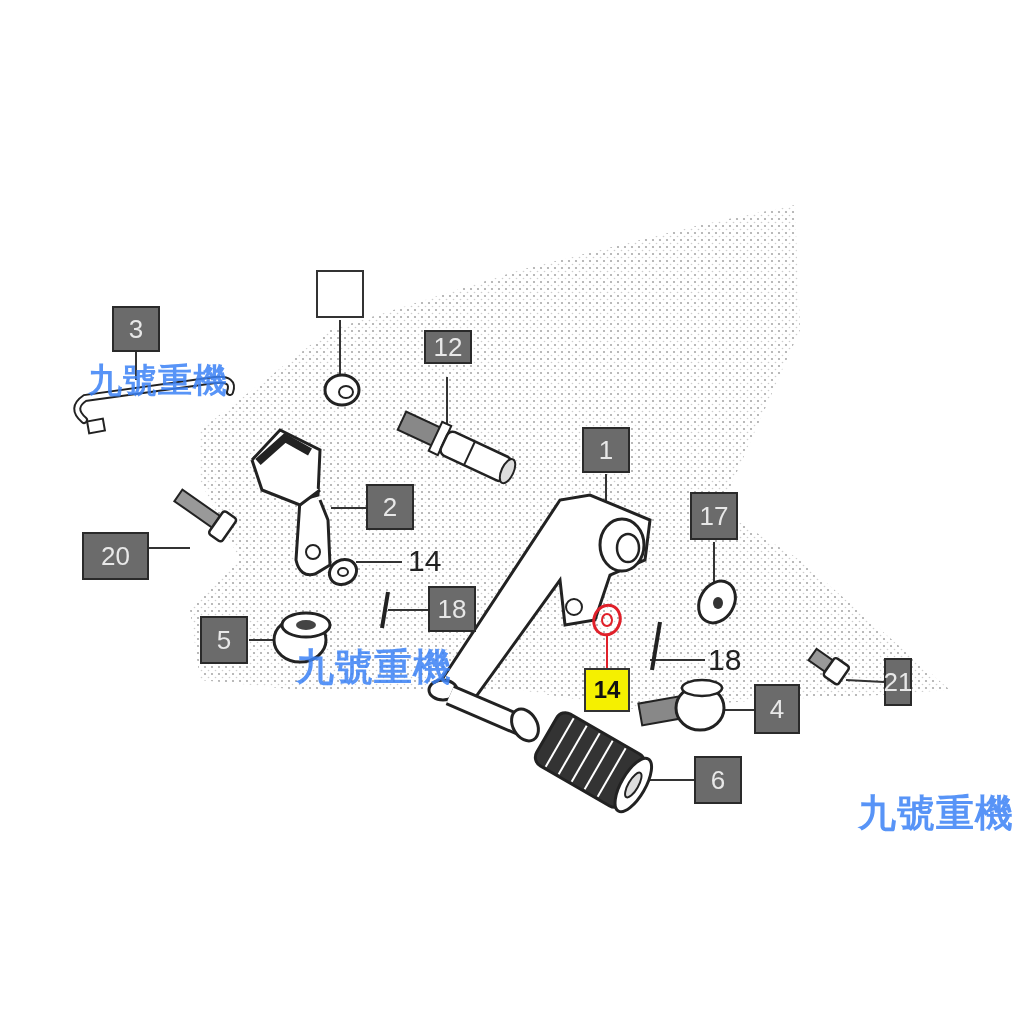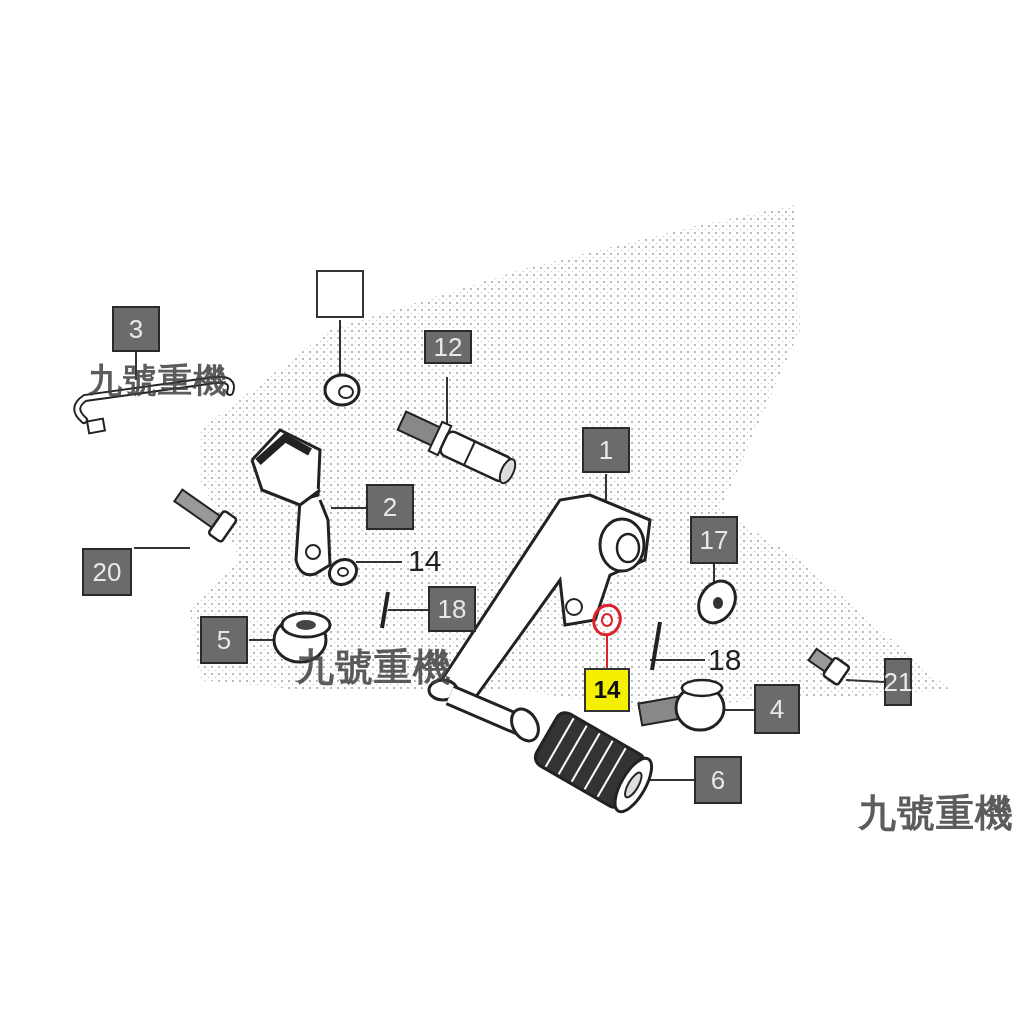--- a/index.html
+++ b/index.html
@@ -7,21 +7,21 @@
   .stage { position:absolute; left:0; top:0; width:1024px; height:1024px; }
   .label {
     position:absolute; box-sizing:border-box;
     background:#6b6b6b; border:2px solid #2a2a2a;
     color:#e8e8e8; font-size:26px; font-family:"Liberation Sans", sans-serif;
     display:flex; align-items:center; justify-content:center;
   }
   .label.empty { background:#ffffff; border:2px solid #333; }
   .label.hl { background:#f5f000; border:2px solid #333; color:#111; font-weight:bold; font-size:24px; }
   .plain-num { position:absolute; font-size:30px; color:#222; font-family:"Liberation Sans", sans-serif; }
-  .wm { position:absolute; color:#404040; font-size:38px; font-weight:bold; opacity:0.85; letter-spacing:1px; font-family:"DejaVu Sans", sans-serif; white-space:nowrap; }
+  .wm { position:absolute; color:#3b82f6; font-size:38px; font-weight:bold; opacity:0.85; letter-spacing:1px; font-family:"DejaVu Sans", sans-serif; white-space:nowrap; }
   svg.diagram { position:absolute; left:0; top:0; }
 </style>
 </head>
 <body>
 
 <div class="stage">
 
   <svg class="diagram" width="1024" height="1024" viewBox="0 0 1024 1024">
     <defs>
       <pattern id="dots" width="7" height="7" patternUnits="userSpaceOnUse">
@@ -130,22 +130,22 @@
       <ellipse cx="640" cy="760" rx="12" ry="30" fill="#fff" stroke="#222" stroke-width="3"></ellipse>
       <ellipse cx="640" cy="760" rx="5" ry="14" fill="#ddd" stroke="#222" stroke-width="2"></ellipse>
     </g>
   </svg>
 
   <div class="label" style="left:112px;top:306px;width:48px;height:46px;">3</div>
   <div class="label empty" style="left:316px;top:270px;width:48px;height:48px;"></div>
   <div class="label" style="left:424px;top:330px;width:48px;height:34px;">12</div>
   <div class="label" style="left:582px;top:427px;width:48px;height:46px;">1</div>
   <div class="label" style="left:366px;top:484px;width:48px;height:46px;">2</div>
-  <div class="label" style="left:690px;top:492px;width:48px;height:48px;margin-top:24px;">17</div>
-  <div class="label" style="left:82px;top:548px;width:50px;height:48px;">20</div>
+  <div class="label" style="left:690px;top:492px;width:48px;height:48px;">17</div>
+  <div class="label" style="left:82px;top:532px;width:67px;height:48px;">20</div>
   <div class="plain-num" style="left:408px;top:544px;">14</div>
   <div class="label" style="left:428px;top:586px;width:48px;height:46px;">18</div>
   <div class="label" style="left:200px;top:616px;width:48px;height:48px;">5</div>
   <div class="plain-num" style="left:708px;top:643px;">18</div>
   <div class="label hl" style="left:584px;top:668px;width:46px;height:44px;">14</div>
   <div class="label" style="left:884px;top:658px;width:28px;height:48px;">21</div>
   <div class="label" style="left:754px;top:684px;width:46px;height:50px;">4</div>
   <div class="label" style="left:694px;top:756px;width:48px;height:48px;">6</div>
 
   <div class="wm" style="left:88px;top:358px;font-size:34px;">九號重機</div>

